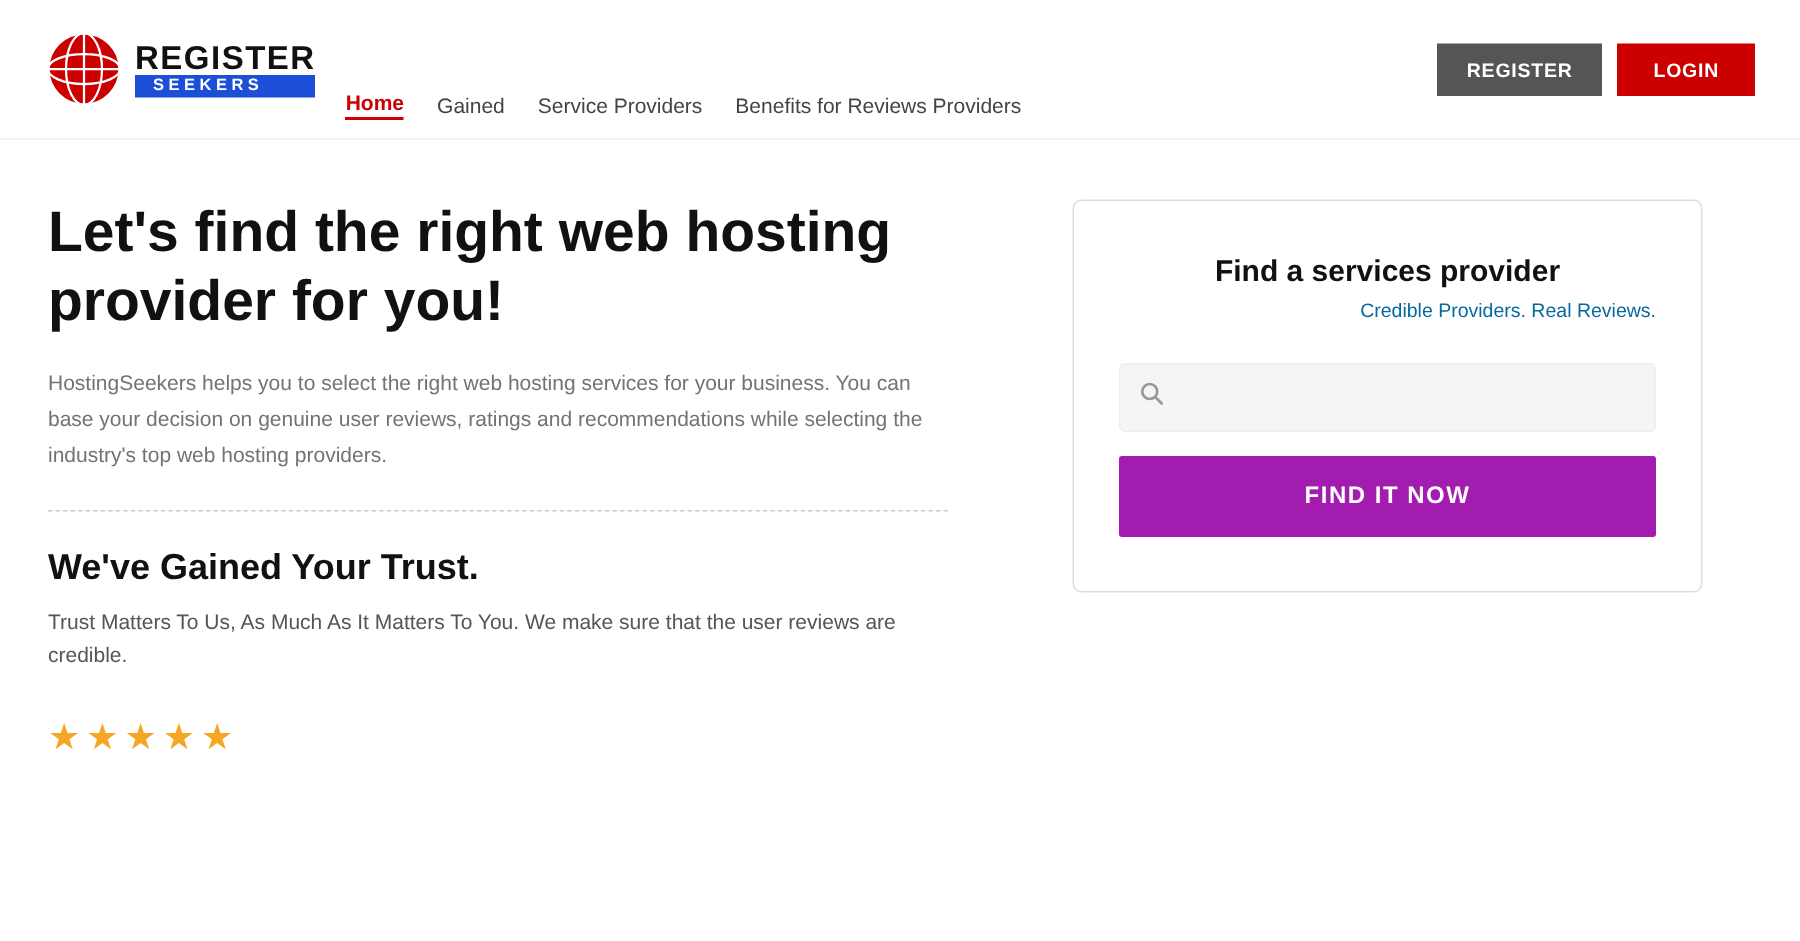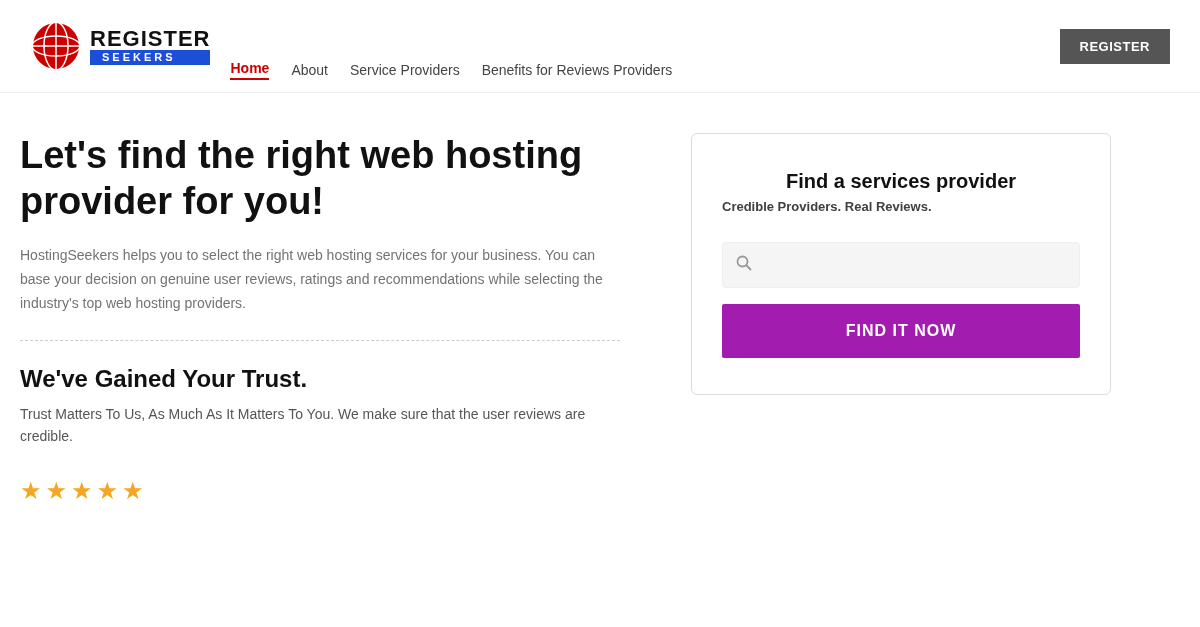--- a/index.html
+++ b/index.html
@@ -82,22 +82,22 @@
       padding: 10px 24px;
       font-size: 13px;
       font-weight: 700;
       letter-spacing: 0.5px;
       cursor: pointer;
     }
 
     
     .main-content {
       display: flex;
-      padding: 40px 20px;
-      gap: 28px;
+      padding: 40px 32px;
+      gap: 40px;
       max-width: 1200px;
     }
     .left-panel {
       flex: 1;
       max-width: 600px;
     }
     .hero-headline {
       font-size: 38px;
       font-weight: 900;
       color: #111;
@@ -150,24 +150,23 @@
     }
     .card-title {
       font-size: 20px;
       font-weight: 700;
       color: #111;
       text-align: center;
       margin-bottom: 6px;
     }
     .card-subtitle {
       font-size: 13px;
-      color: #404040;
-      text-align: left;
+      color: #0369a1;
+      text-align: right;
       margin-bottom: 28px;
-      font-weight: bold;
     }
     .search-input-wrapper {
       position: relative;
       margin-bottom: 16px;
     }
     .search-icon-inner {
       position: absolute;
       left: 14px;
       top: 50%;
       transform: translateY(-50%);
@@ -212,27 +211,28 @@
       <circle cx="26" cy="26" r="24" fill="none" stroke="#fff" stroke-width="2"></circle>
     </svg>
     <div class="logo-text">
       <span class="logo-hosting">REGISTER</span>
       <span class="logo-seekers">SEEKERS</span>
     </div>
   </div>
 
   <div class="nav-links">
     <a class="nav-link active">Home</a>
-    <a class="nav-link">About</a>
+    <a class="nav-link">Gained</a>
     <a class="nav-link">Service Providers</a>
     <a class="nav-link">Benefits for Reviews Providers</a>
   </div>
 
   <div class="nav-actions">
     <button class="btn-register">REGISTER</button>
+    <button class="btn-login">LOGIN</button>
   </div>
 </nav>
 
 <div class="main-content">
 
   <div class="left-panel">
     <h1 class="hero-headline">Let's find the right web hosting provider for you!</h1>
     <p class="hero-description">HostingSeekers helps you to select the right web hosting services for your business. You can base your decision on genuine user reviews, ratings and recommendations while selecting the industry's top web hosting providers.</p>
     <hr class="divider">
     <h2 class="trust-heading">We've Gained Your Trust.</h2>

